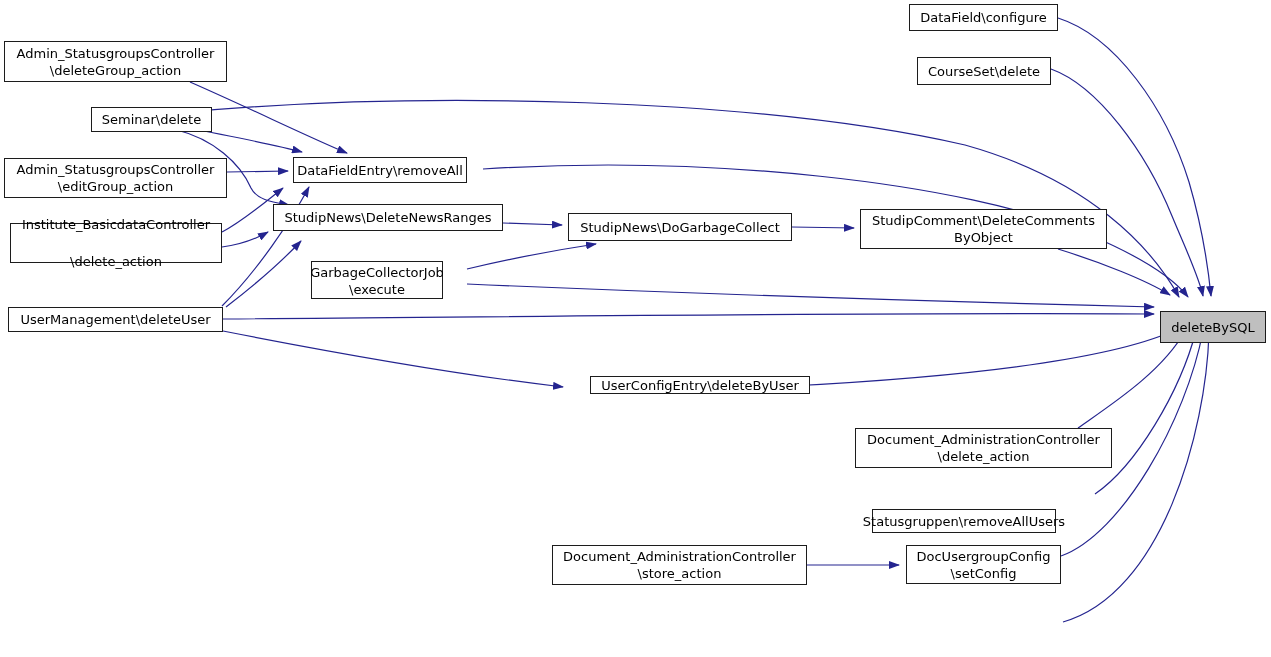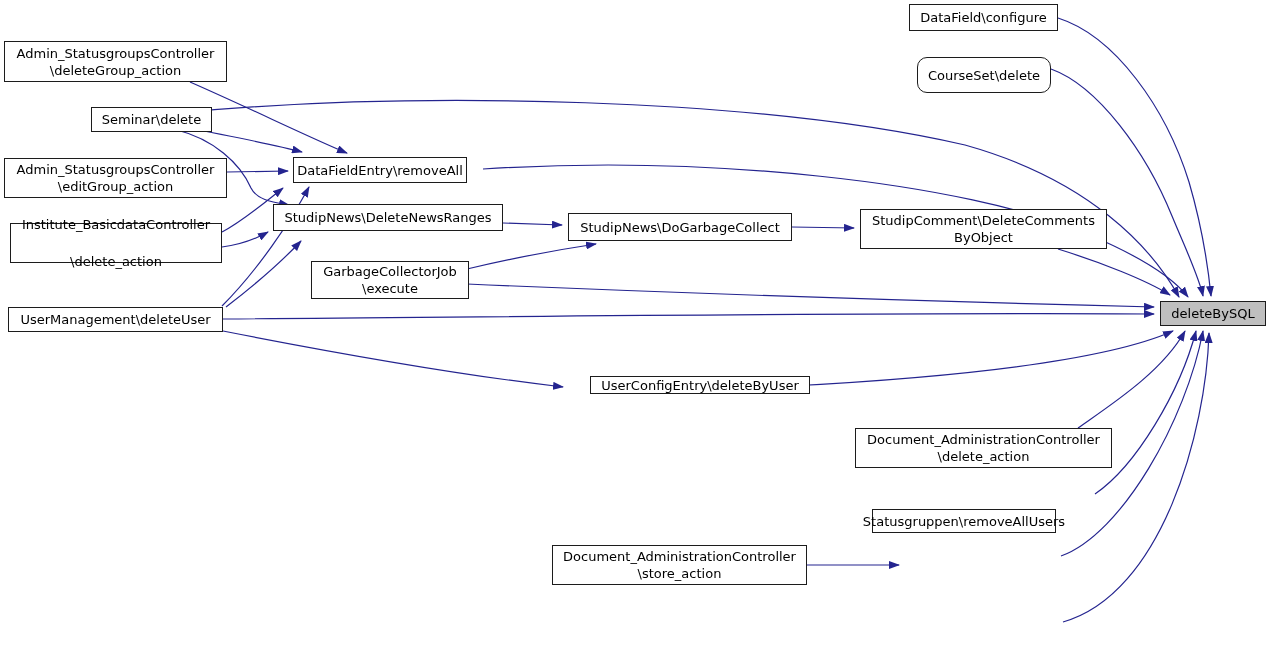--- a/index.html
+++ b/index.html
@@ -114,41 +114,41 @@
   <div class="node" style="left:293px;top:157px;width:174px;height:26px;">
     <span>DataFieldEntry\removeAll</span>
 
   </div>
 
   <div class="node" style="left:273px;top:204px;width:230px;height:27px;">
     <span>StudipNews\DeleteNewsRanges</span>
 
   </div>
 
-  <div class="node" style="left:311px;top:261px;width:158px;height:38px;">
+  <div class="node" style="left:311px;top:261px;width:132px;height:38px;justify-content:flex-end;">
     <span>GarbageCollectorJob</span>
     <span>\execute</span>
   </div>
 
   <div class="node" style="left:568px;top:213px;width:224px;height:28px;">
     <span>StudipNews\DoGarbageCollect</span>
 
   </div>
 
   <div class="node" style="left:860px;top:209px;width:247px;height:40px;">
     <span>StudipComment\DeleteComments</span>
     <span>ByObject</span>
   </div>
 
   <div class="node" style="left:909px;top:4px;width:149px;height:27px;">
     <span>DataField\configure</span>
 
   </div>
 
-  <div class="node" style="left:917px;top:57px;width:134px;height:36px;border-radius:10px;">
+  <div class="node" style="left:917px;top:57px;width:134px;height:28px;">
     <span>CourseSet\delete</span>
 
   </div>
 
   <div class="node" style="left:590px;top:376px;width:220px;height:18px;">
     <span>UserConfigEntry\deleteByUser</span>
 
   </div>
 
   <div class="node" style="left:855px;top:428px;width:257px;height:40px;">
@@ -159,20 +159,24 @@
   <div class="node" style="left:872px;top:494px;width:184px;height:24px;margin-top:15px;">
     <span>Statusgruppen\removeAllUsers</span>
 
   </div>
 
   <div class="node" style="left:552px;top:545px;width:255px;height:40px;">
     <span>Document_AdministrationController</span>
     <span>\store_action</span>
   </div>
 
+  <div class="node" style="left:906px;top:545px;width:155px;height:39px;">
+    <span>DocUsergroupConfig</span>
+    <span>\setConfig</span>
+  </div>
 
 
-  <div class="node highlight" style="left:1160px;top:301px;width:106px;height:25px;">
+  <div class="node highlight" style="left:1160px;top:311px;width:106px;height:32px;">
     <span>deleteBySQL</span>
 
   </div>
 
 </div>
 
 </body></html>

